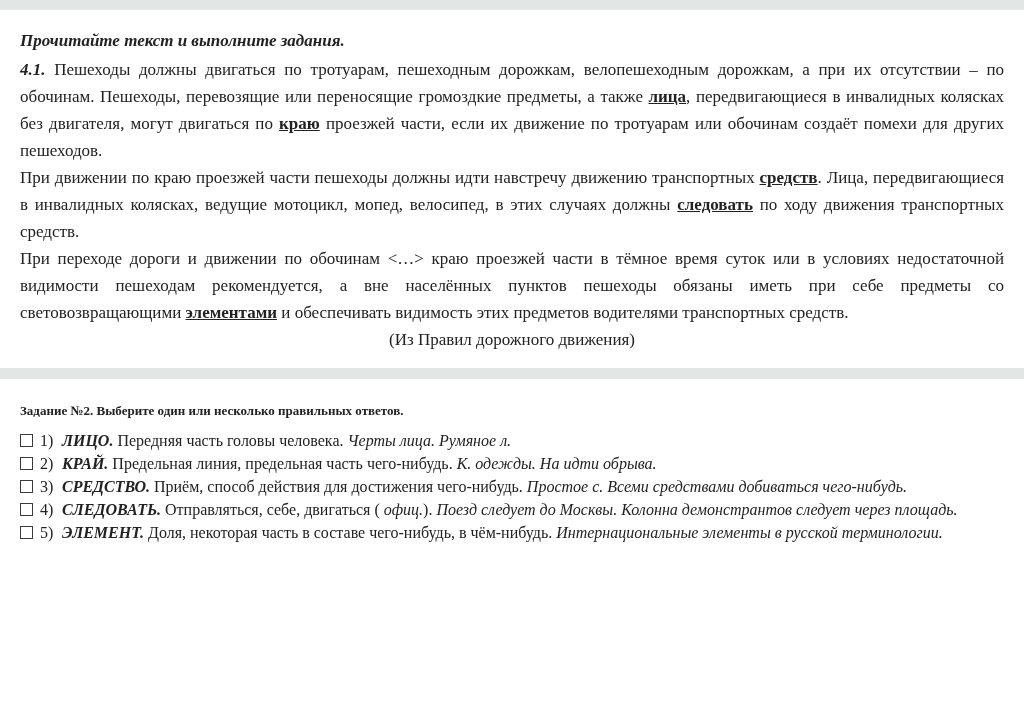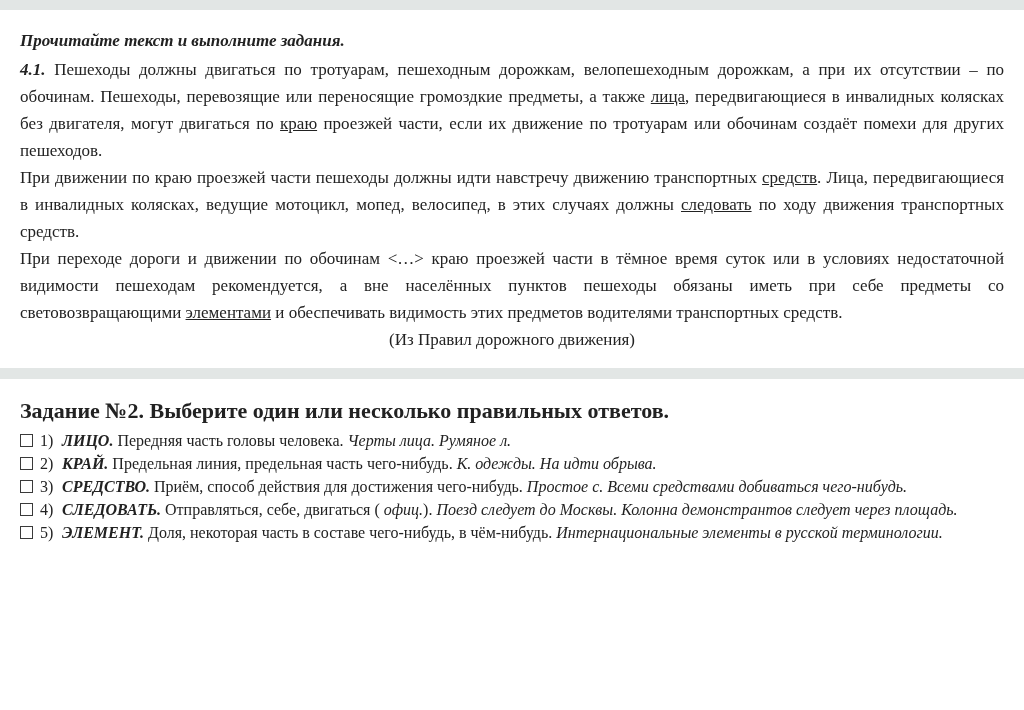--- a/index.html
+++ b/index.html
@@ -31,32 +31,32 @@
   .passage p {
     margin: 0;
     font-size: 17px; line-height: 27px;
     text-align: justify;
   }
   .passage p.first { margin-top: 5px; }
   .passage p.source { text-align: center; }
 
   .seg-n { font-weight: normal; font-style: normal; }
   .seg-b { font-weight: bold; font-style: italic; }
-  .seg-bu { font-weight: normal; text-decoration: underline; margin-top: 18px; }
+  .seg-bu { font-weight: bold; text-decoration: underline; margin-top: 18px; }
   .seg-i { font-style: italic; }
 
   .divider {
     width: 100%; height: 11px;
     background: #e2e6e5;
     margin-top: 15px;
   }
 
   .task-heading {
     margin: 22px 0 4px 0;
-    font-size: 22px; line-height: 20px;
+    font-size: 13px; line-height: 20px;
     font-weight: bold;
   }
   .task-description {
     margin: 11px 0 0 0;
     font-size: 17px; line-height: 27px;
     text-align: justify;
   }
 
   .options { margin-top: 8px; }
   .option {

